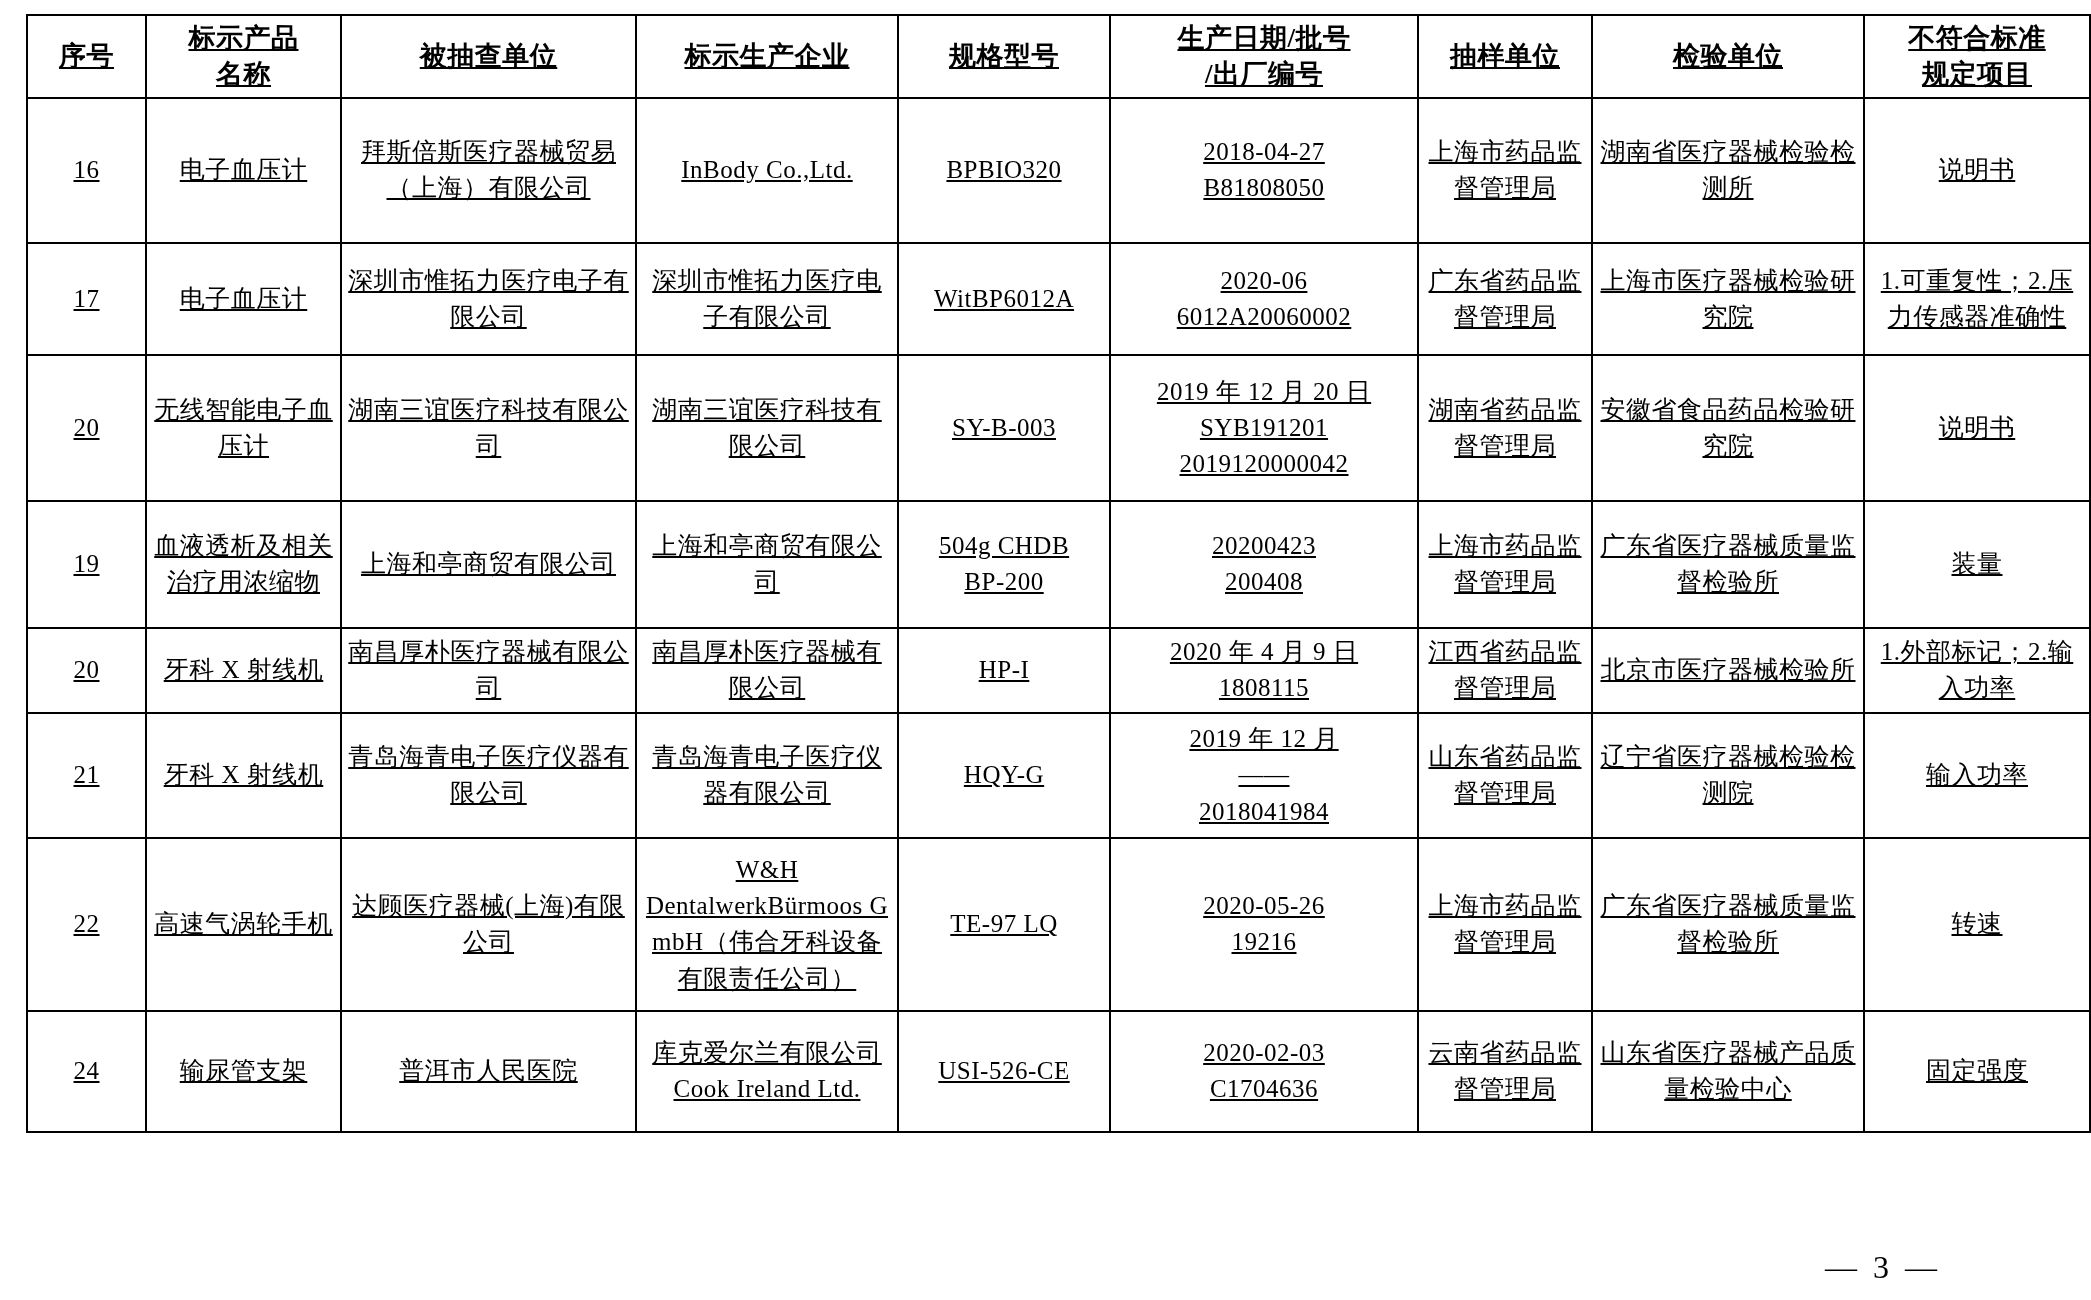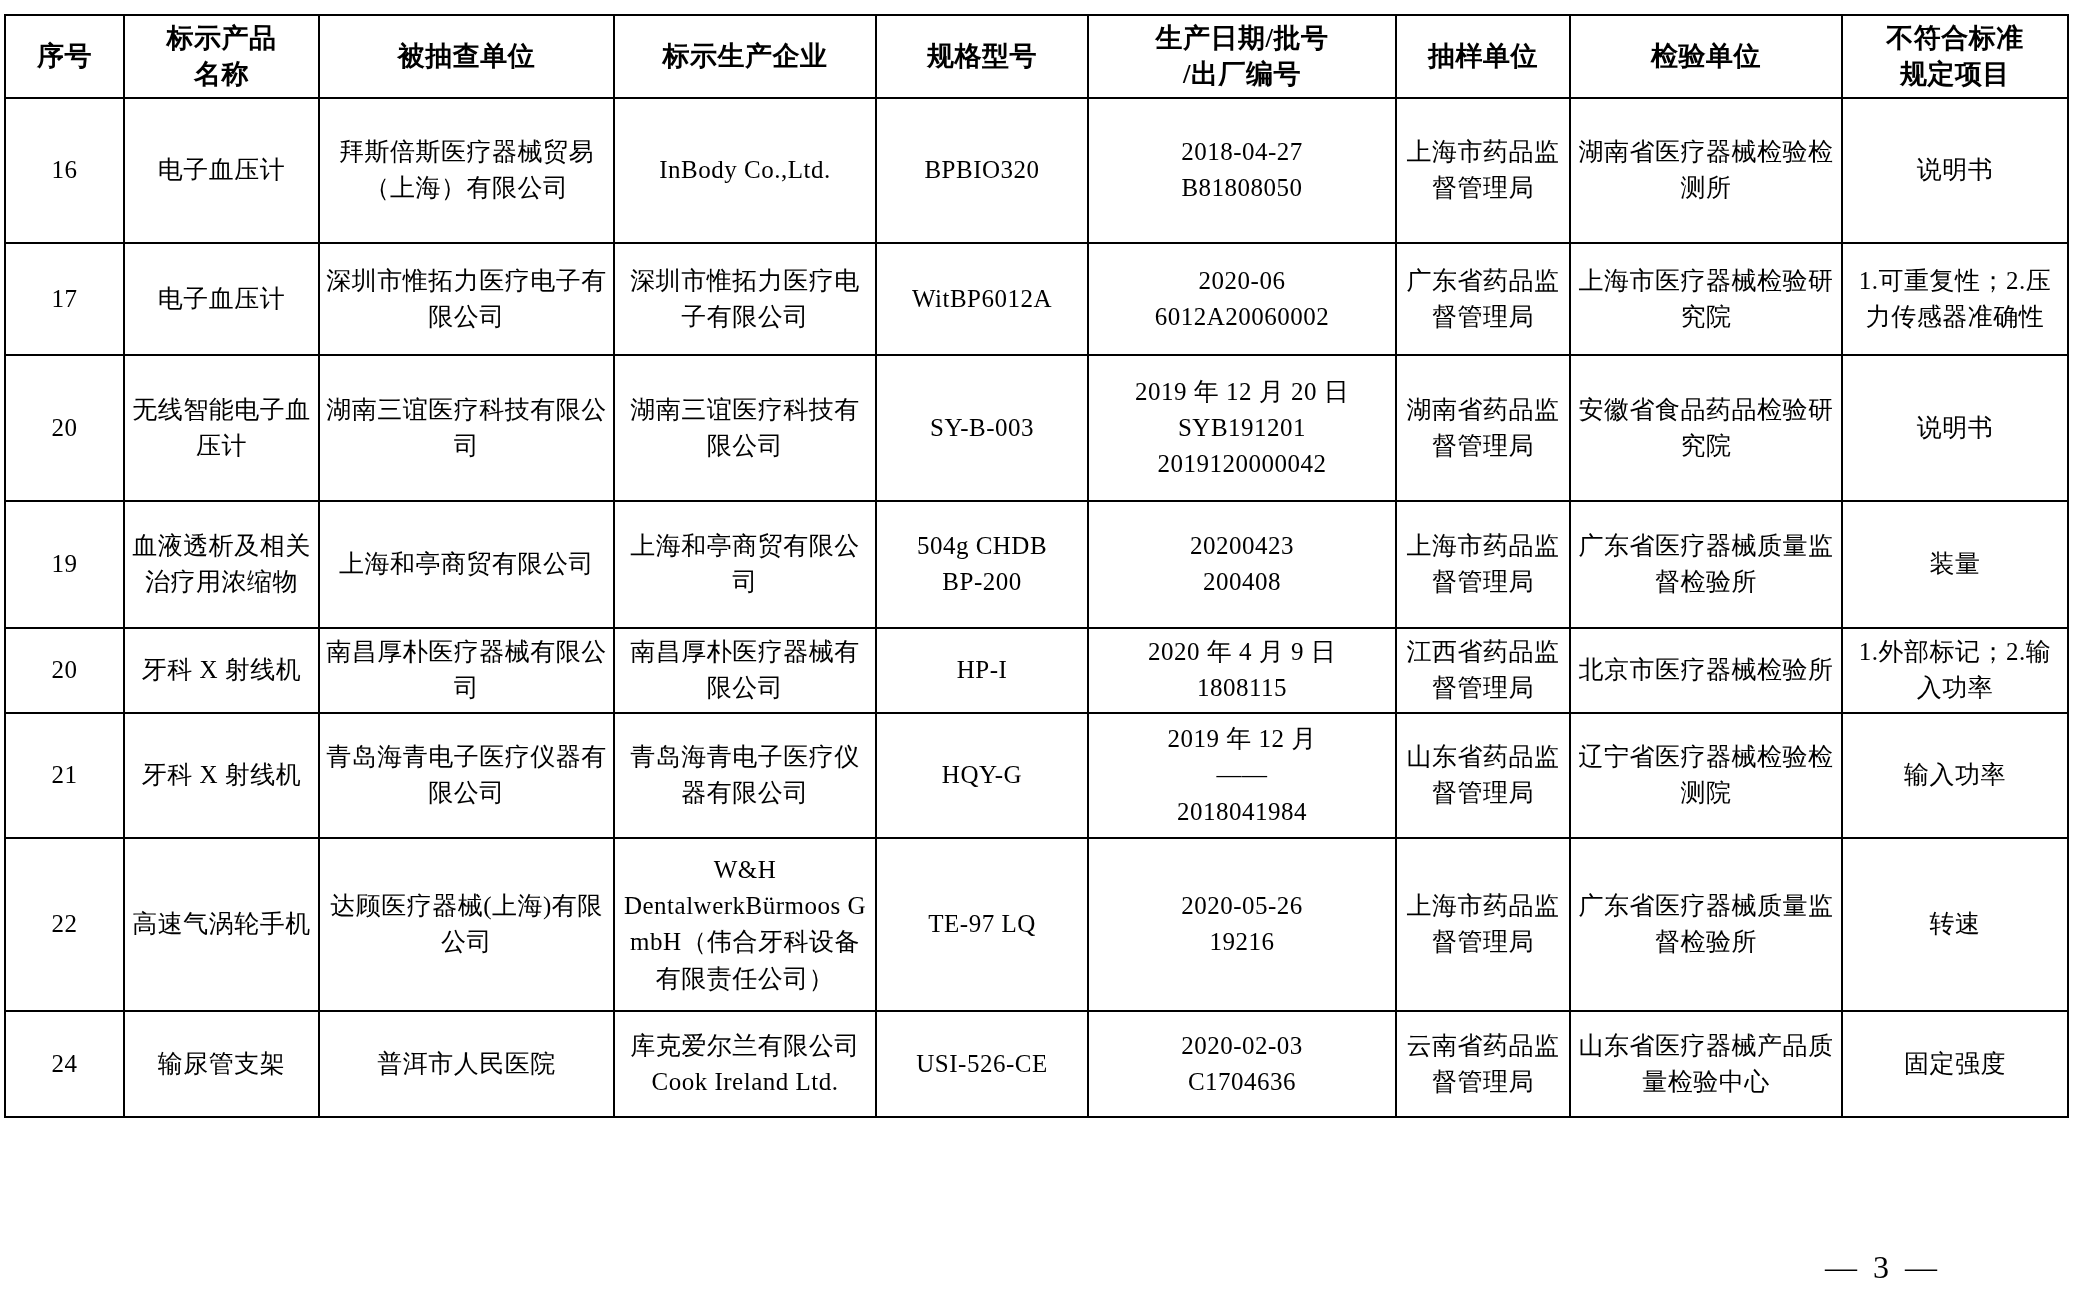--- a/index.html
+++ b/index.html
@@ -9,25 +9,26 @@
   }
   body {
     width: 2091px;
     height: 1300px;
     position: relative;
     font-family: "Liberation Serif", "DejaVu Serif", serif;
     color: #000;
   }
   table.report {
     position: absolute;
-    left: 4px;
+    left: 26px;
     top: 14px;
     width: 2063px;
     border-collapse: collapse;
     table-layout: fixed;
+    text-decoration: underline;
   }
   table.report th,
   table.report td {
     border: 2px solid #000;
     text-align: center;
     vertical-align: middle;
     white-space: pre-line;
     word-break: break-all;
     padding: 4px 6px;
     font-size: 25px;
@@ -160,21 +161,21 @@
     <td>达顾医疗器械(上海)有限公司</td>
     <td>W&amp;H
 DentalwerkBürmoos GmbH（伟合牙科设备有限责任公司）</td>
     <td>TE-97 LQ</td>
     <td>2020-05-26
 19216</td>
     <td>上海市药品监督管理局</td>
     <td>广东省医疗器械质量监督检验所</td>
     <td>转速</td>
   </tr>
-      <tr style="height: 106px;">
+      <tr style="height: 121px;">
     <td>24</td>
     <td>输尿管支架</td>
     <td>普洱市人民医院</td>
     <td>库克爱尔兰有限公司 Cook Ireland Ltd.</td>
     <td>USI-526-CE</td>
     <td>2020-02-03
 C1704636</td>
     <td>云南省药品监督管理局</td>
     <td>山东省医疗器械产品质量检验中心</td>
     <td>固定强度</td>

